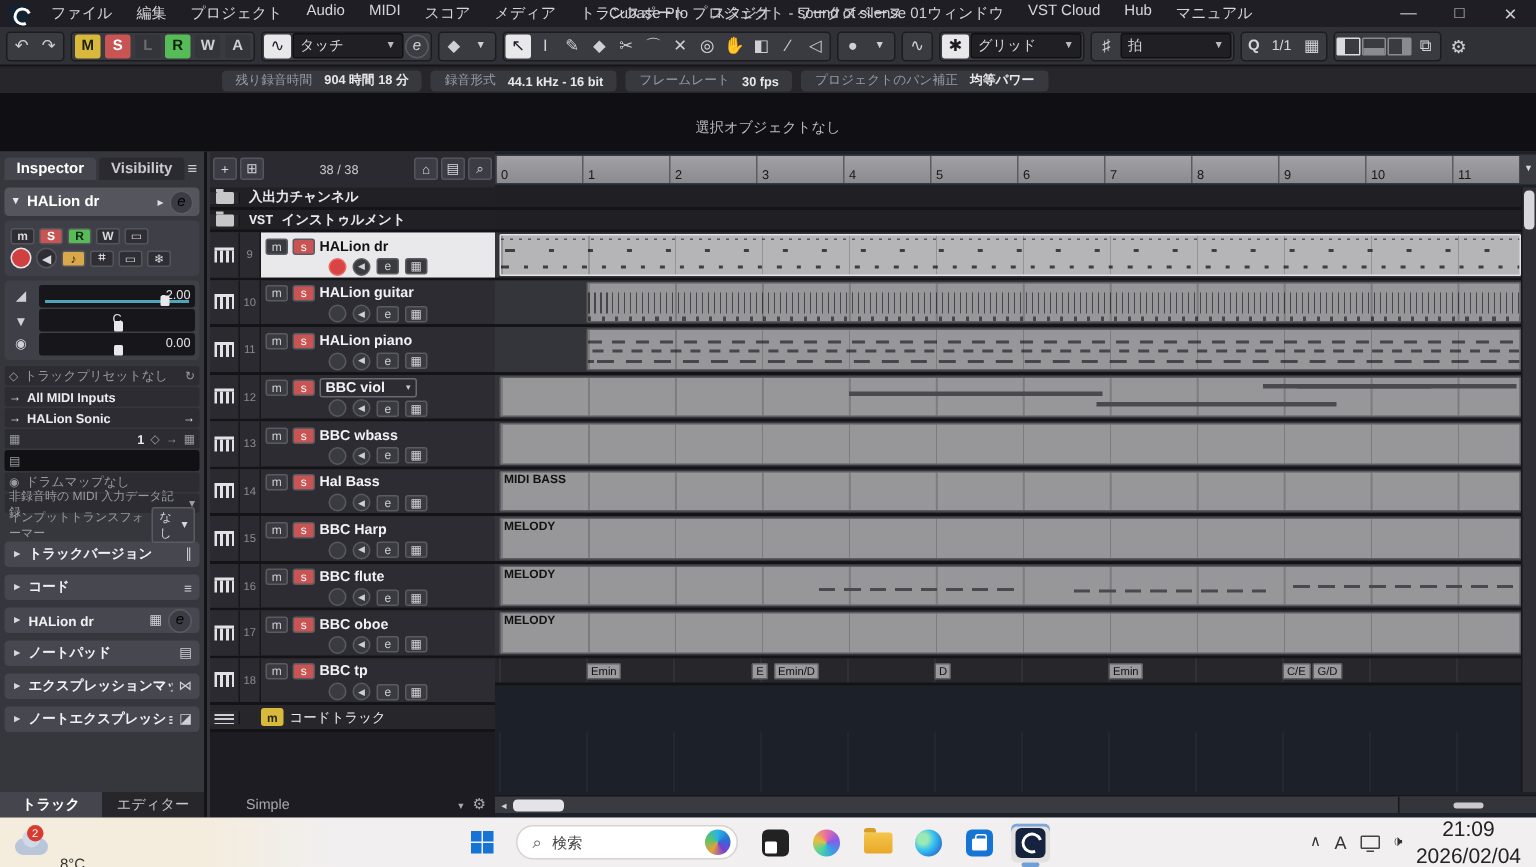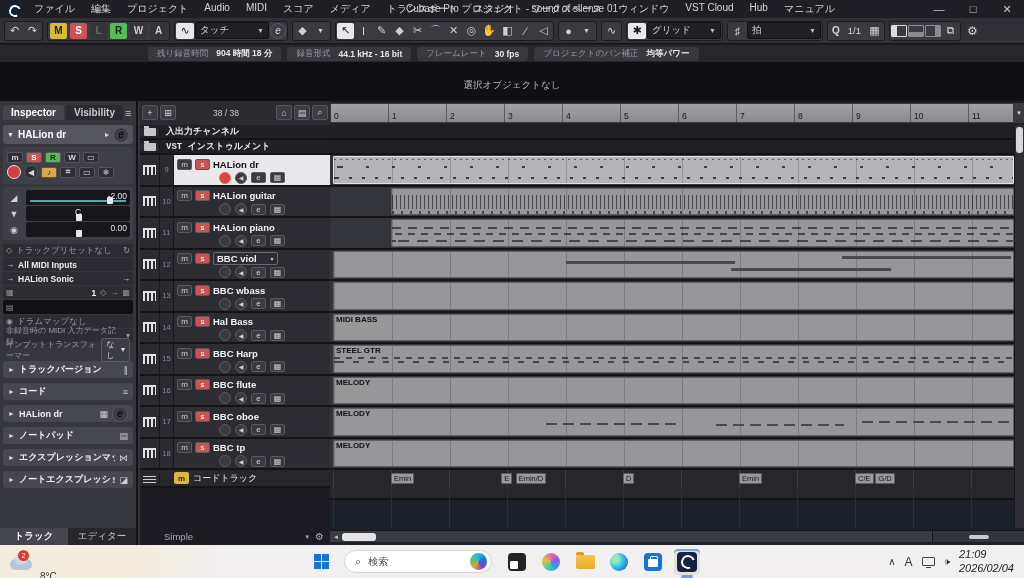--- a/index.html
+++ b/index.html
@@ -131,21 +131,21 @@
   #ruler-wrap { position:absolute; top:2px; left:0; right:10px; height:20px; background:linear-gradient(#a2a2a6,#8b8b8f); border:1px solid #3a3a3e; display:flex; overflow:hidden; }
   .ruler-cell { flex:none; width:58px; border-right:1px solid #5c5c60; position:relative; }
   .ruler-cell span { position:absolute; left:3px; bottom:1px; font-size:8.5px; color:#17171a; }
   #ruler-corner { position:absolute; top:2px; right:0; width:10px; height:20px; background:#3a3a41; color:#d8d8dc; font-size:6px; display:flex; align-items:center; justify-content:center; }
   #vscroll { position:absolute; top:24px; right:0; width:10px; bottom:17px; background:#2e2e34; border-left:1px solid #17171a; }
   #vscroll .thumb { position:absolute; top:2px; left:1px; right:1px; height:26px; background:#d8d8dc; border-radius:3px; }
   #event-lanes { position:absolute; top:24px; left:0; right:10px; }
   .lane { position:relative; border-bottom:2px solid #141417; background:#34343b; }
   .lane.folder-lane { height:15px; background:#1f1f24; }
   .lane.track-lane { height:31.5px; }
-  .lane.chord-lane { height:30px; background:#26262b;
+  .lane.chord-lane { height:18px; background:#26262b;
      background-image:repeating-linear-gradient(90deg,#3a3a42 0 1px,transparent 1px 58px); background-position:3px 0; }
   .part { position:absolute; top:1px; bottom:1px; right:0; background:#97979a; border:1px solid #5e5e62; border-radius:1px;
      background-image:repeating-linear-gradient(90deg,rgba(0,0,0,.18) 0 1px,transparent 1px 58px); }
   .part .plabel { position:absolute; top:0px; left:2px; font-size:8px; font-weight:bold; color:#111; }
   .part.sel { background-color:#b5b5b8; border-color:#e2e2e4; }
   .part.drums { background-image:
       repeating-linear-gradient(90deg,rgba(0,0,0,.18) 0 1px,transparent 1px 58px),
       repeating-linear-gradient(90deg,#3e3e42 0 3px,transparent 3px 26px),
       repeating-linear-gradient(90deg,#3e3e42 0 3px,transparent 3px 13px),
       repeating-linear-gradient(90deg,rgba(62,62,66,.8) 0 2px,transparent 2px 6px);
@@ -225,21 +225,21 @@
   .i-edge { width:18px; height:18px; border-radius:50%; background:radial-gradient(circle at 30% 35%, #9ae8b4 0 20%, #35c1f1 45%, #2b7cd3 75%, #1a4f9c 100%); }
   .i-store { width:18px; height:18px; background:#1574d4; border-radius:4px; position:relative; }
   .i-store::before { content:""; position:absolute; left:4px; top:6px; width:10px; height:8px; background:#fff; border-radius:1px; }
   .i-store::after { content:""; position:absolute; left:6px; top:3px; width:6px; height:3px; border:1px solid #fff; border-bottom:none; border-radius:2px 2px 0 0; }
   .i-cubase { width:20px; height:20px; background:#16233f; border-radius:4px; position:relative; }
   .i-cubase::before { content:""; position:absolute; left:4px; top:3px; width:10px; height:10px; border:2.5px solid #fff; border-right-color:transparent; border-radius:50%; transform:rotate(25deg); }
   #tray { margin-left:auto; display:flex; align-items:center; gap:9px; padding-right:10px; color:#333; }
   #tray .tico { font-size:10px; }
   .pcico { width:13px; height:9px; border:1.5px solid #444; border-radius:1px; position:relative; }
   .pcico::after { content:""; position:absolute; left:3px; bottom:-3px; width:5px; height:1.5px; background:#444; }
-  #clock { text-align:left; font-size:11px; color:#222; line-height:1.25;font-style:italic; }
+  #clock { text-align:center; font-size:14px; color:#222; line-height:1.25; }
 </style>
 </head>
 <body>
 
 <div id="app">
 
   <div id="titlebar">
     <span class="cubase-logo"></span>
     <div id="menu-bar">
         <span class="menu-item">ファイル</span>
@@ -783,25 +783,20 @@
             <div class="part longnotes" style="left: 3px;">
               <div class="ln"></div>
             </div>
           </div>
           <div class="lane track-lane">
             <div class="part " style="left: 3px;"></div>
           </div>
           <div class="lane track-lane">
             <div class="part " style="left: 3px;">
               <span class="plabel">MIDI BASS</span>
-            </div>
-          </div>
-          <div class="lane track-lane">
-            <div class="part strum" style="left: 3px;">
-              <span class="plabel">STEEL GTR</span>
             </div>
           </div>
           <div class="lane track-lane">
             <div class="part " style="left: 3px;">
               <span class="plabel">MELODY</span>
             </div>
           </div>
           <div class="lane track-lane">
             <div class="part melody" style="left: 3px;">
               <span class="plabel">MELODY</span>

